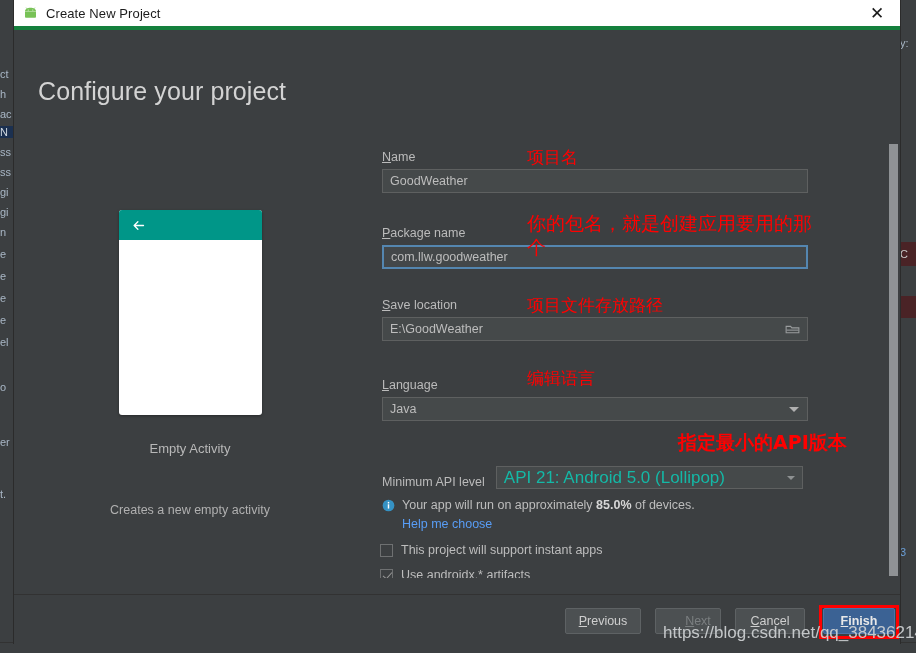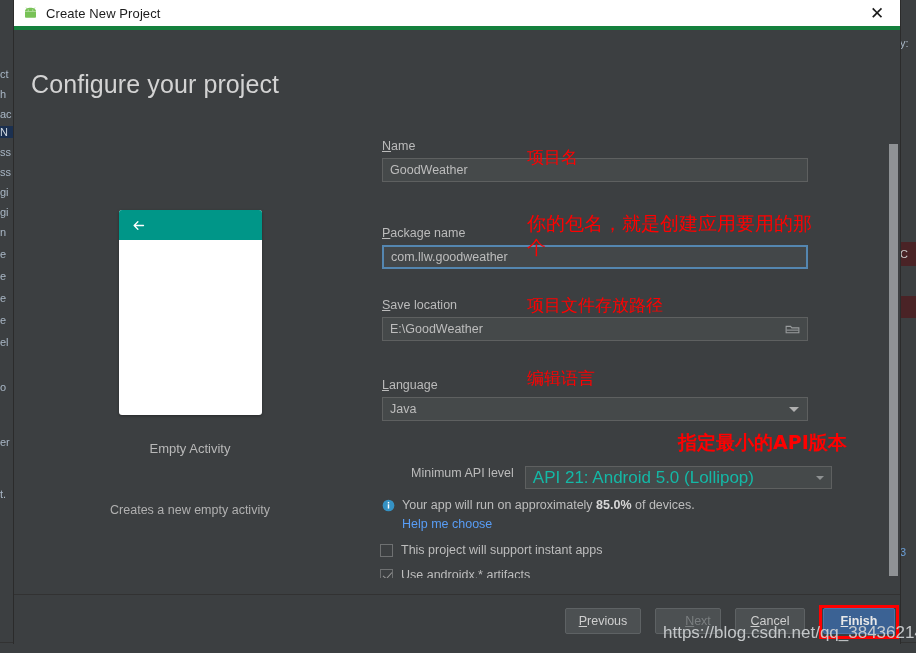--- a/index.html
+++ b/index.html
@@ -131,21 +131,21 @@
     background: #3c3f41;
   }
 
   .page-heading {
     position: absolute;
     left: 17px; top: 40px;
     font-size: 25px;
     color: #d3d3d3;
     font-weight: normal;
     letter-spacing: 0.1px;
-    margin: 0;
+    margin: 7px;
   }
 
   
   .preview-col {
     position: absolute;
     left: 0px; top: 180px;
     width: 352px;
   }
   .preview-card {
     position: relative;
@@ -253,22 +253,21 @@
     border-top: 5px solid #b0b0b0;
   }
 
   .row-field { position: absolute; }
 
   
   .minapi-row {
     position: absolute;
     left: 16px; top: 336px;
     display: flex;
-    align-items: flex-start;
-    margin-left: 29px;
+    align-items: flex-end;
   }
   .minapi-label {
     font-size: 12.5px;
     color: #bbbbbb;
     margin-right: 11px;
   }
   .minapi-combo {
     position: relative;
     width: 307px;
     height: 23px;
@@ -506,21 +505,21 @@
               <path fill="none" stroke="#ffffff" stroke-width="2.1" stroke-linecap="round" stroke-linejoin="round" d="M20 12 H5 M11 6 L5 12 L11 18"></path>
             </svg>
           </div>
         </div>
         <div class="preview-title">Empty Activity</div>
         <div class="preview-desc">Creates a new empty activity</div>
       </div>
 
       <div class="form-col">
 
-        <div class="row-field" style="left:16px; top:9px;">
+        <div class="row-field" style="left:16px; top:20px;">
           <div class="field-label"><u class="acc">N</u>ame</div>
           <div class="textfield">
             <span class="value">GoodWeather</span>
           </div>
         </div>
 
         <div class="row-field" style="left:16px; top:96px;">
           <div class="field-label"><u class="acc">P</u>ackage name</div>
           <div class="textfield focused">
             <span class="value">com.llw.goodweather</span>

